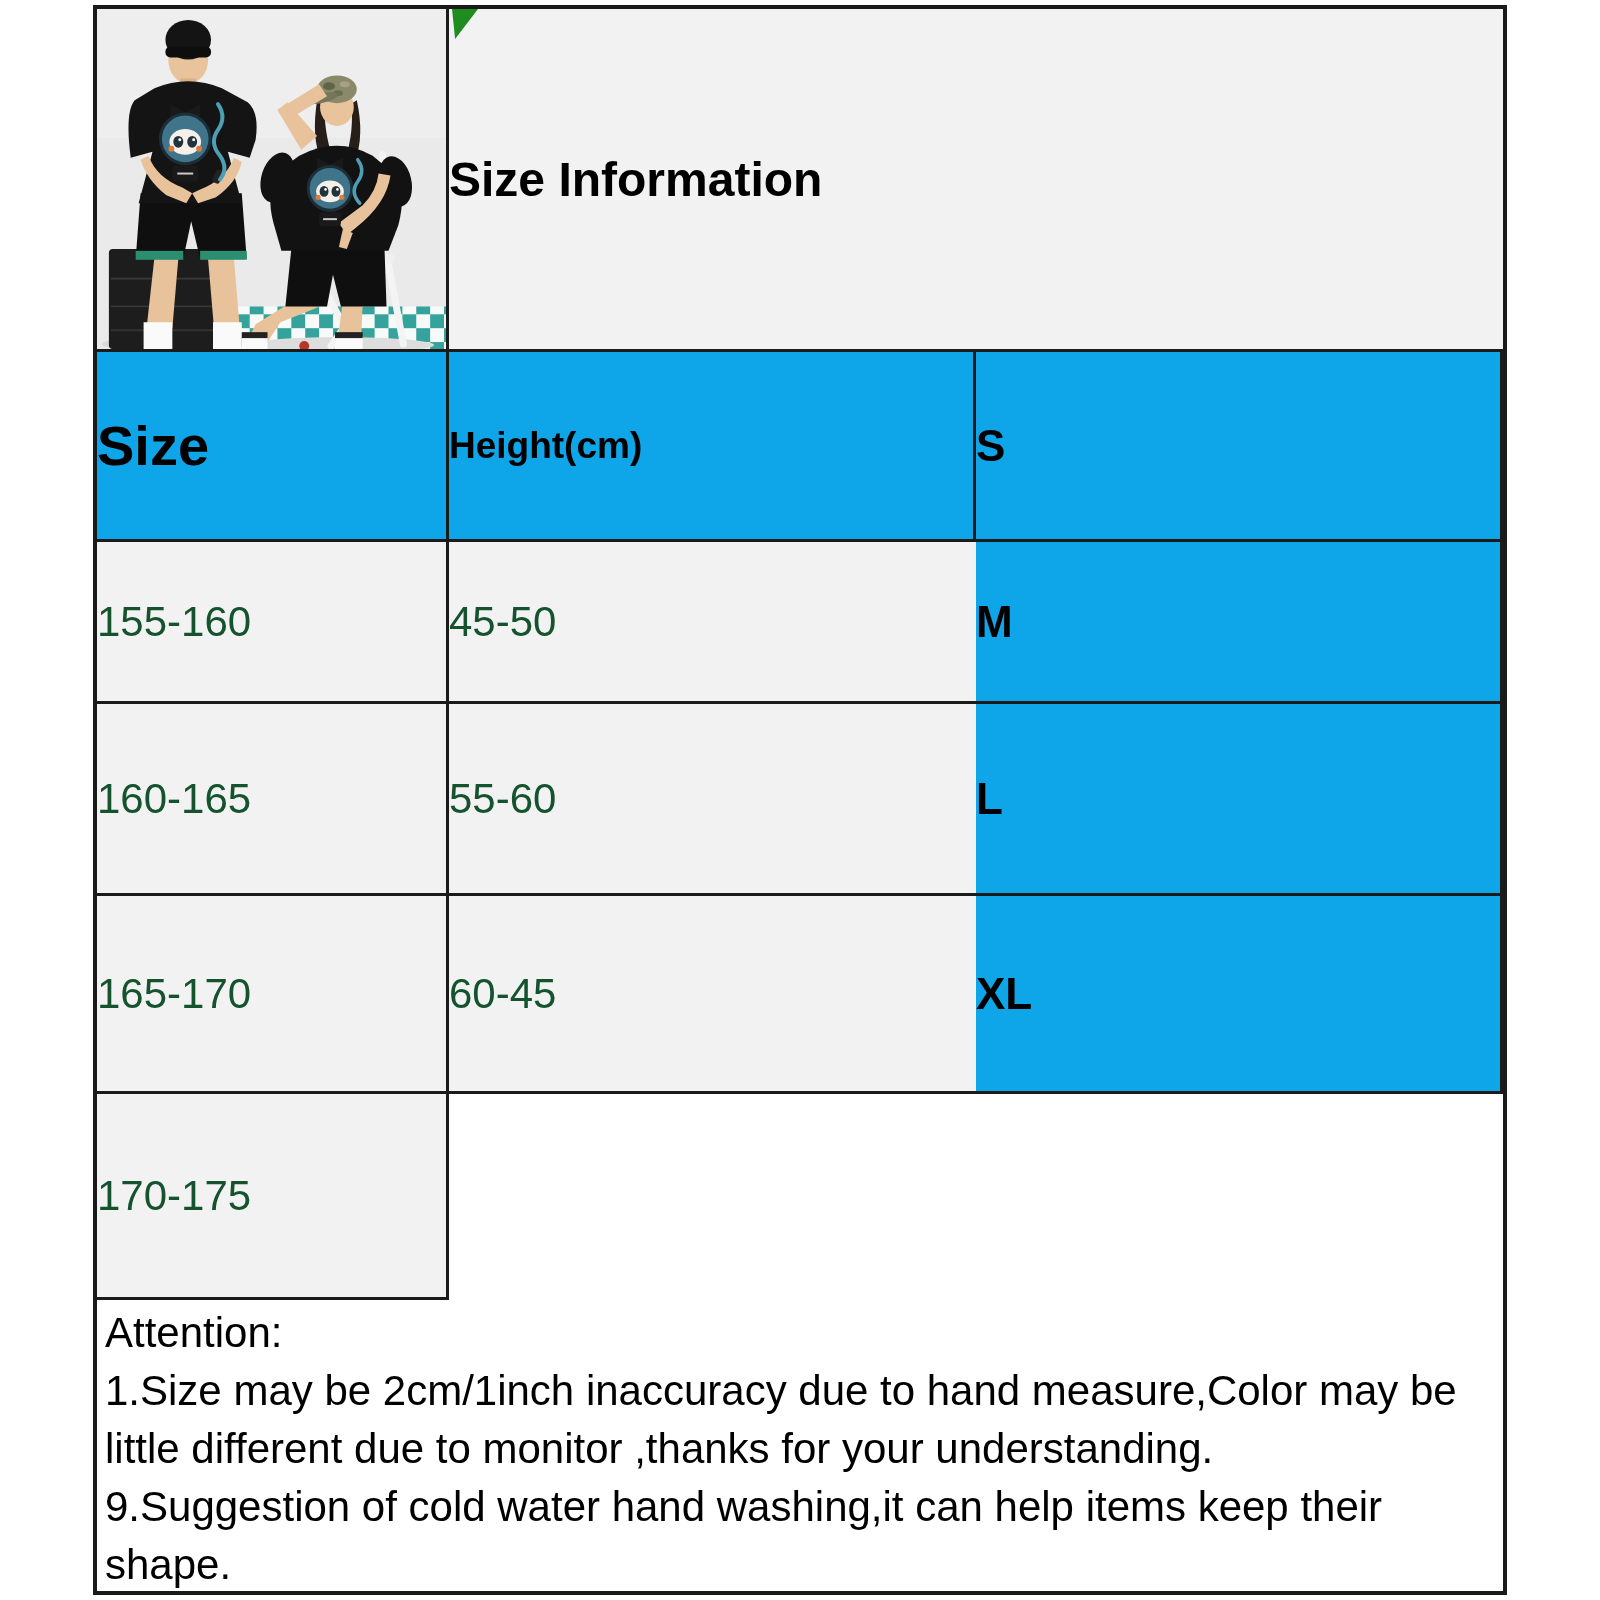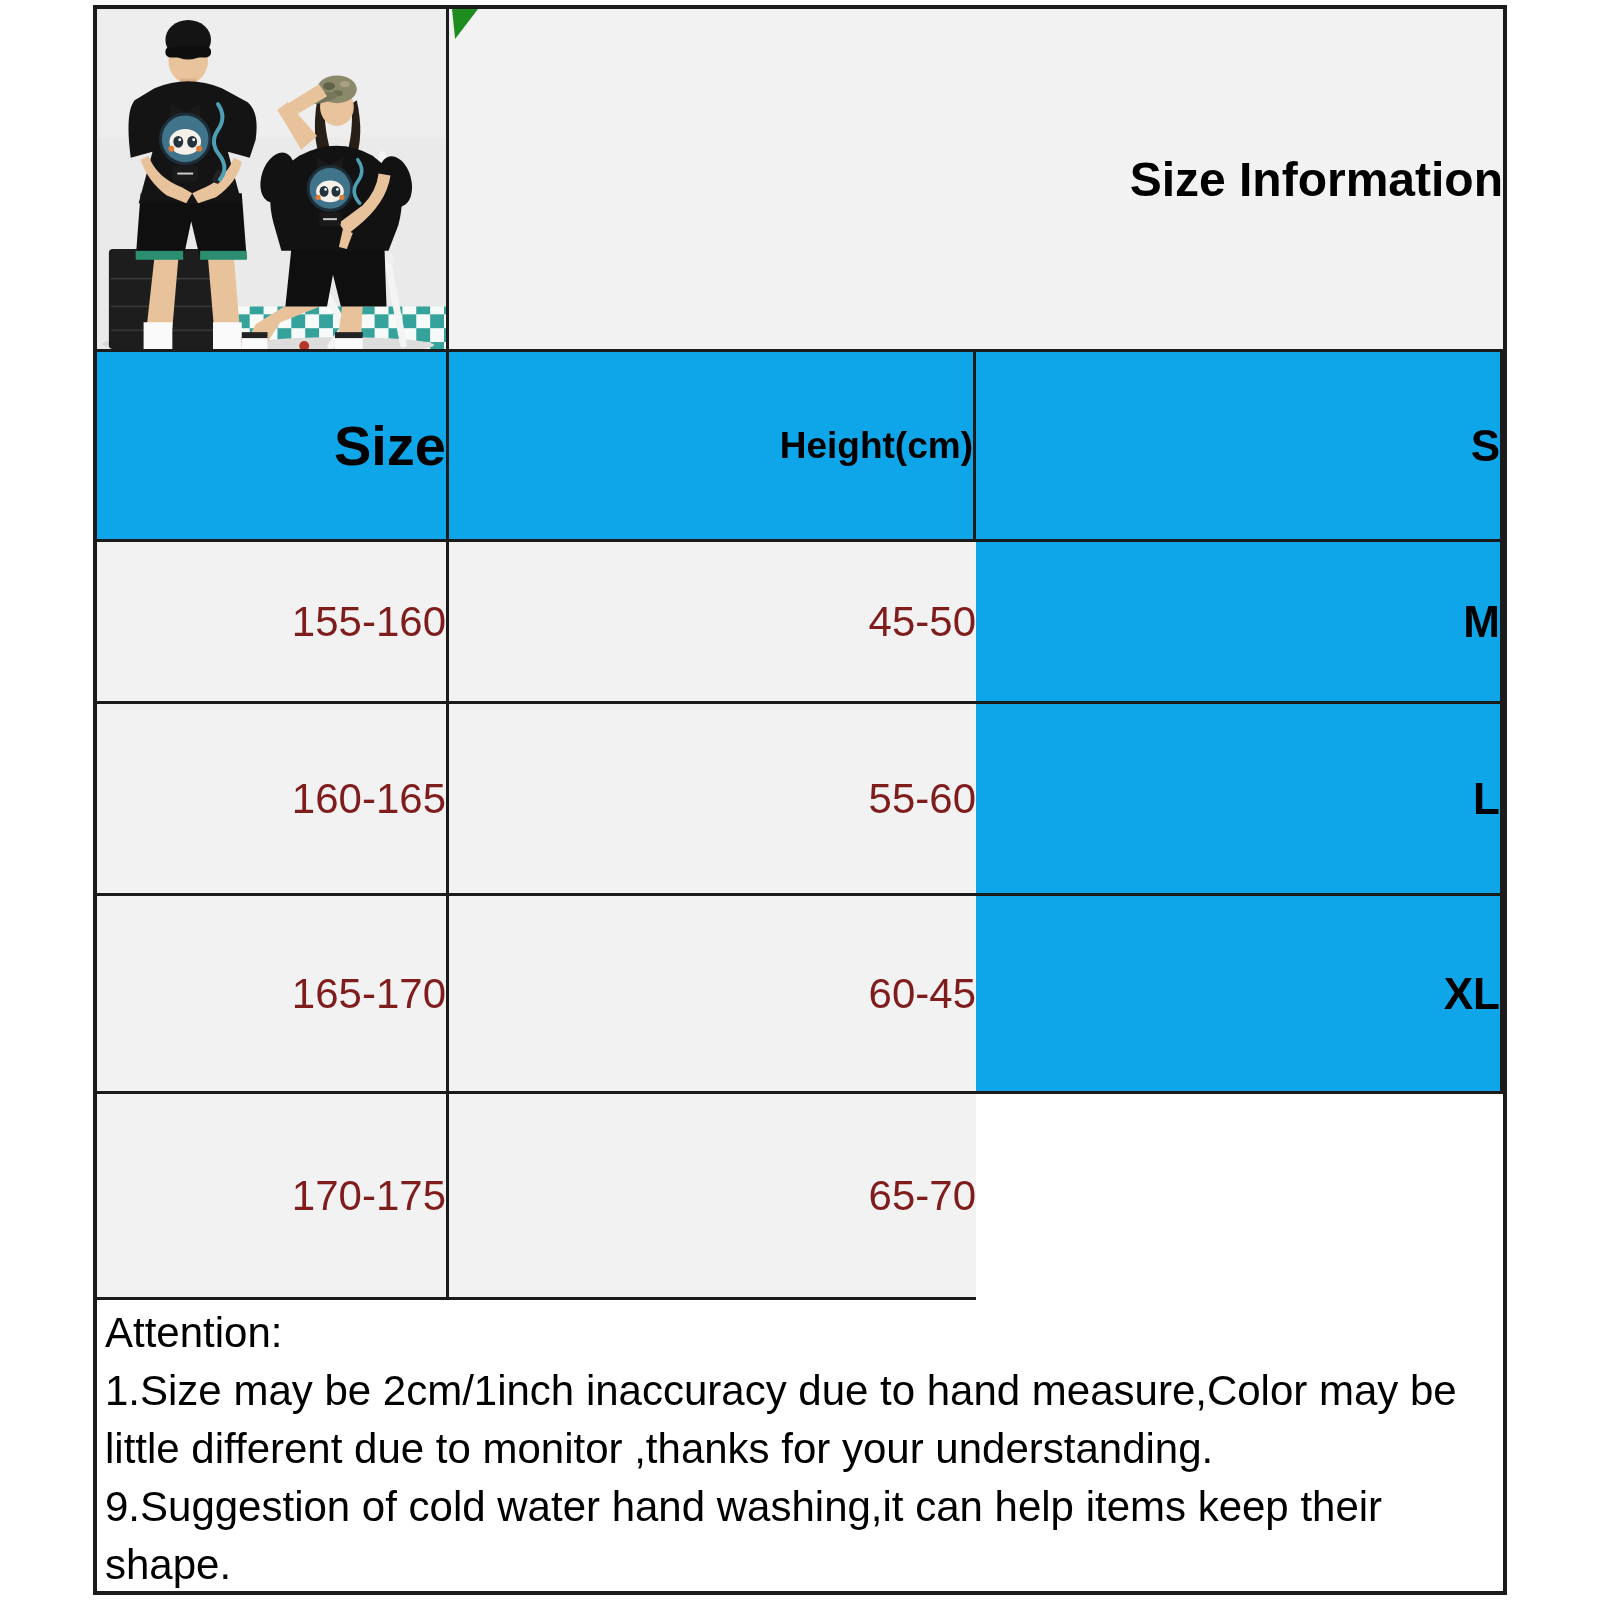--- a/index.html
+++ b/index.html
@@ -18,34 +18,34 @@
     border:4px solid #1b1b1b;
     display:grid;
     grid-template-columns:352px 527px 527px;
     grid-template-rows:343px 190px 162px 192px 198px 206px 1fr;
     background:#ffffff;
   }
   .cell{
     box-sizing:border-box;
     border-right:3px solid #1b1b1b;
     border-bottom:3px solid #1b1b1b;
-    display:flex;align-items:center;justify-content:flex-end;
+    display:flex;align-items:center;justify-content:flex-start;
     overflow:hidden;
   }
   .last-col{border-right:none;}
   .gray{background:#0ea5e9;}
   .lite{background:#f2f2f2;}
   .photo-cell{padding:0;background:#eaeaea;}
   .photo-cell svg{display:block;width:100%;height:100%;}
   .title-cell{grid-column:2 / 4;background:#f2f2f2;}
   .title-text{font-size:48px;font-weight:bold;letter-spacing:0px;}
   .size-head{font-size:56px;font-weight:bold;}
   .col-head{font-size:37px;font-weight:bold;}
   .size-letter{font-size:44px;font-weight:bold;}
-  .val{font-size:42px;font-weight:normal;color:#7f1d1d;}
+  .val{font-size:42px;font-weight:normal;color:#14532d;}
   .attention{
     grid-column:1 / 4;
     border-right:none;border-bottom:none;
     background:#ffffff;
     display:block;
     padding:4px 14px 0 8px;
     font-size:42px;line-height:1.38;
     text-align:left;
   }
   .green-tri{
@@ -192,21 +192,20 @@
     <div class="cell gray size-letter">M</div>
     <div class="cell lite val">160-165</div>
     <div class="cell lite val last-col">55-60</div>
 
     <div class="cell gray size-letter">L</div>
     <div class="cell lite val">165-170</div>
     <div class="cell lite val last-col">60-45</div>
 
     <div class="cell gray size-letter">XL</div>
     <div class="cell lite val">170-175</div>
-    <div class="cell lite val last-col">65-70</div>
 
     <div class="cell attention">
       <div>Attention:</div>
       <div>1.Size may be 2cm/1inch inaccuracy due to hand measure,Color may be little different due to monitor ,thanks for your understanding.</div>
       <div>9.Suggestion of cold water hand washing,it can help items keep their shape.</div>
     </div>
 
   </div>
 
   <div class="green-tri"></div>

